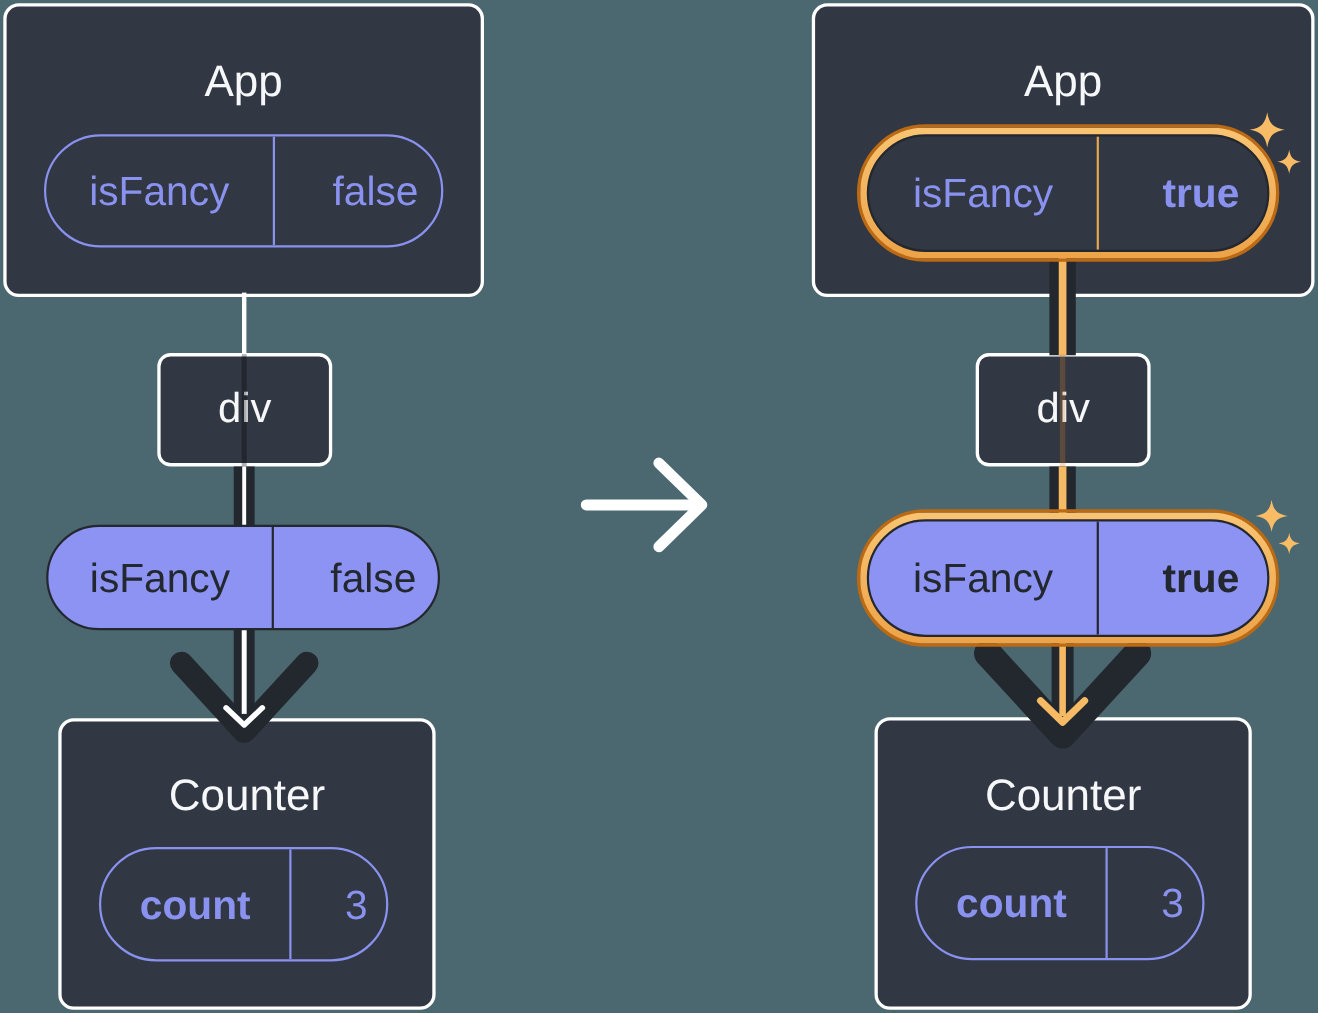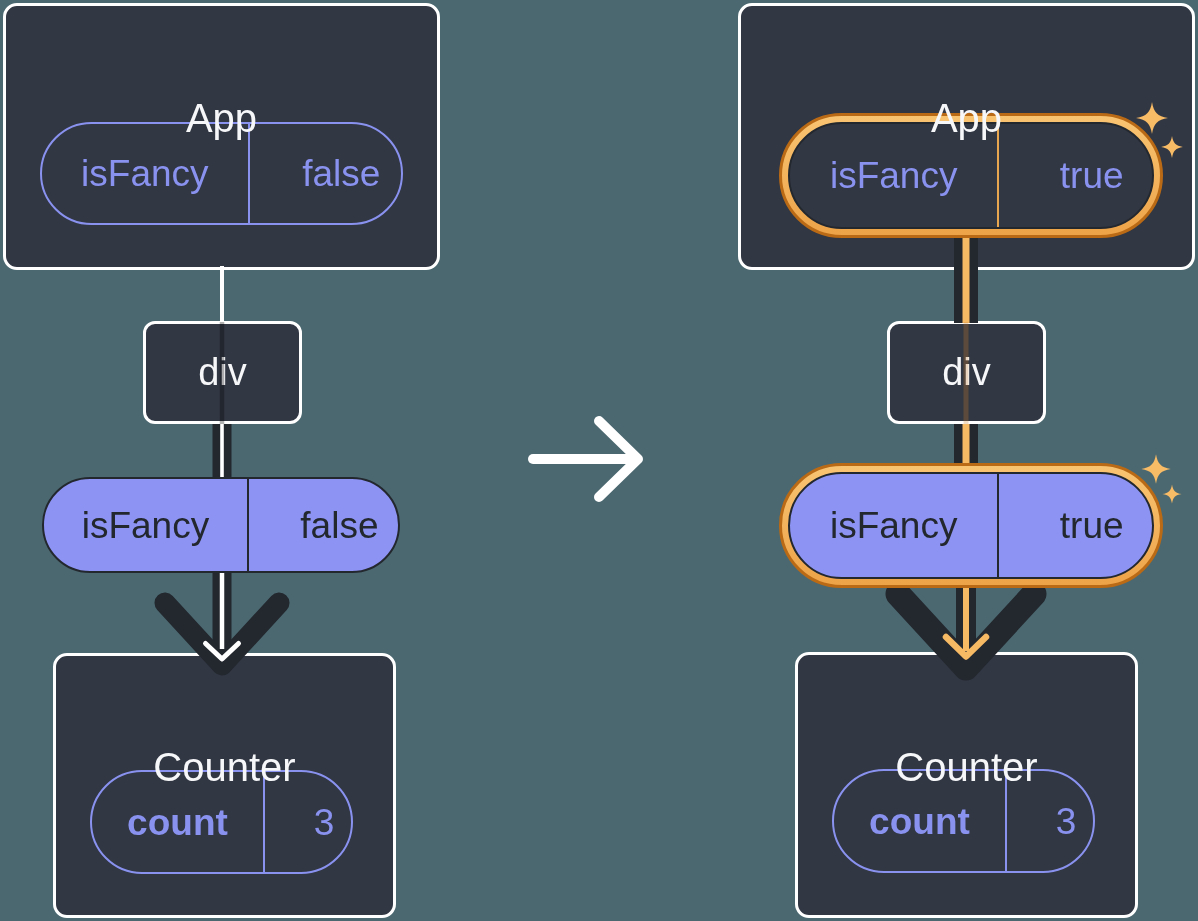--- a/index.html
+++ b/index.html
@@ -24,21 +24,20 @@
     z-index:1;
   }
   .card-title{
     position:absolute;
     text-align:center;
     color:#F6F7F9;
     font-size:40px;
     font-weight:500;
     line-height:44px;
     z-index:4;
-    margin-top:44px;
   }
   .node-card{
     position:absolute;
     box-sizing:border-box;
     background:#313743;
     border:3px solid #ffffff;
     border-radius:12px;
     display:flex;align-items:center;justify-content:center;
     color:#F6F7F9;font-size:38px;font-weight:500;
     z-index:1;
@@ -66,21 +65,21 @@
   .pill-cell{
     display:flex;align-items:center;justify-content:center;
     font-size:37px;
     line-height:1;
   }
   .pill-cell.key{flex:0 0 57.3%;text-align:right;}
   .pill-cell.val{flex:1 1 auto;margin-left:32px;}
   .pill.outline .pill-cell.key{border-right:2px solid #8A92F0;}
   .pill.filled .pill-cell.key{border-right:2px solid #23272E;}
   .pill.counter .pill-cell.key{flex:0 0 66%;font-weight:bold;}
-  .bold{font-weight:400;text-align:right;}
+  .bold{font-weight:700;text-align:right;}
 
   
   .ring{
     position:absolute;
     box-sizing:border-box;
     border:3px solid #BA6A15;
     border-radius:999px;
     background:linear-gradient(180deg,#F9C472,#EDA348);
     padding:6px;
     z-index:3;

